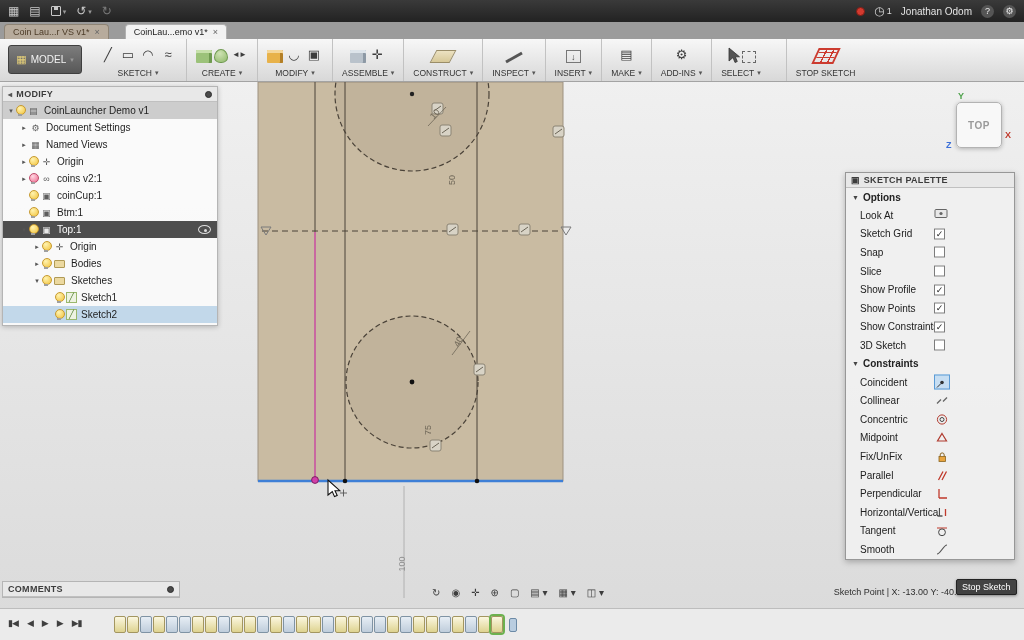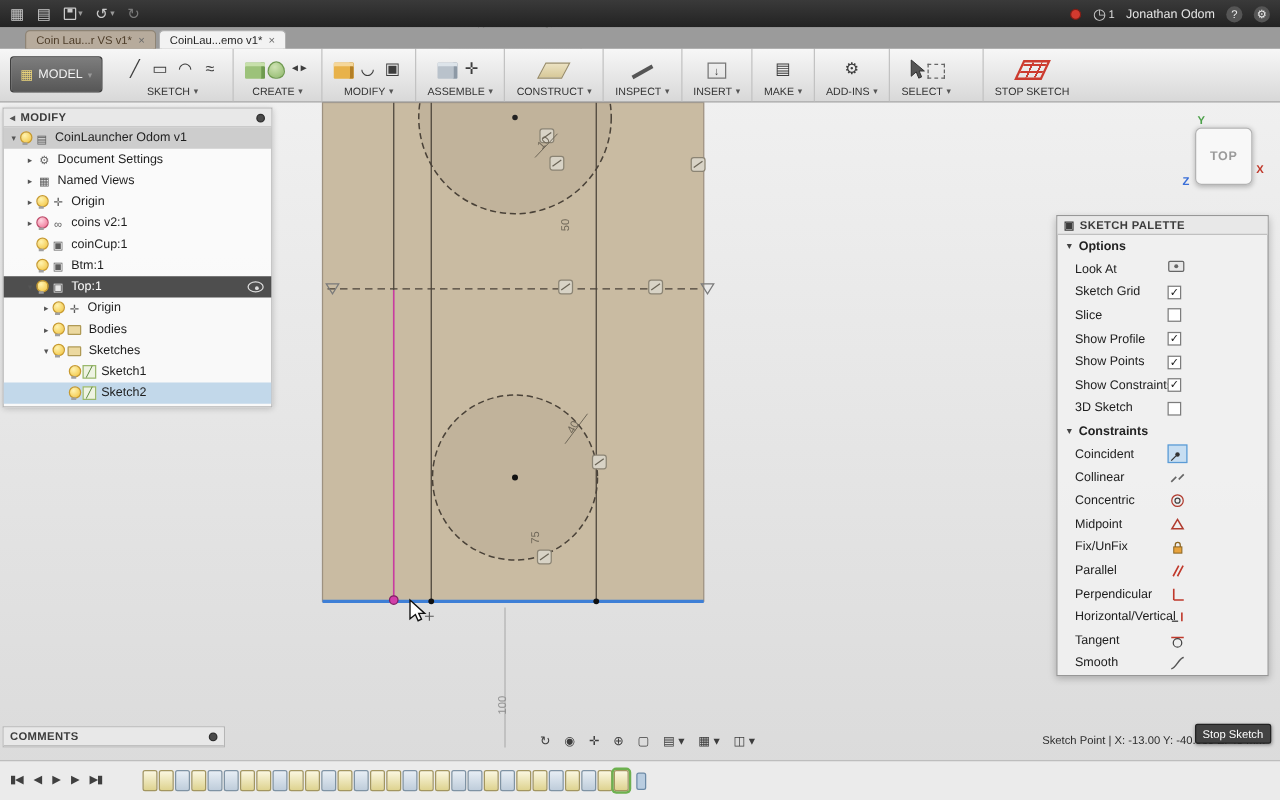--- a/index.html
+++ b/index.html
@@ -16,21 +16,21 @@
   .floppy::after{content:"";position:absolute;left:2px;top:0;width:4px;height:3px;background:#c9c9c9}
   .tb-right{margin-left:auto;display:flex;align-items:center;gap:9px}
   .recdot{width:9px;height:9px;border-radius:50%;background:#d33a2f;border:1px solid #7e1d16}
   .badge{font-size:9px;color:#ddd}
   .username{font-size:10px;color:#e4e4e4}
   .circbtn{width:13px;height:13px;border-radius:50%;background:#555;color:#eee;font-size:9px;
     display:flex;align-items:center;justify-content:center}
 
   
   .tabbar{position:absolute;top:22px;left:0;right:0;height:17px;background:#9b9b9b;display:flex;
-    align-items:flex-end;padding-left:20px;gap:2px;z-index:40}
+    align-items:flex-end;padding-left:4px;gap:16px;z-index:40}
   .tab{height:15px;display:flex;align-items:center;gap:5px;padding:0 8px;font-size:9px;border-radius:4px 4px 0 0;white-space:nowrap}
   .tab.inactive{background:#b7ab9c;color:#4d3c28;border:1px solid #8e8475;border-bottom:none}
   .tab.active{background:#f2f2f2;color:#222;border:1px solid #b0b0b0;border-bottom:none}
   .tabx{font-size:9px;color:#666}
 
   
   .toolbar{position:absolute;top:39px;left:0;right:0;height:43px;background:linear-gradient(#f7f7f7,#d8d8d8);
     border-bottom:1px solid #a3a3a3;display:flex;align-items:stretch;z-index:30}
   .model-btn{margin:6px 8px;width:74px;height:29px;background:linear-gradient(#7d7d7d,#575757);
     border:1px solid #3f3f3f;border-radius:3px;color:#f2f2f2;font-size:10px;display:flex;
@@ -365,21 +365,21 @@
     <div class="panelhead">
       <span class="hb-arrow">◂</span>
       <span>MODIFY</span>
       <span class="grip"></span>
     </div>
     <div>
         <div class="brow root" style="padding-left: 3px;">
           <span class="arr">▾</span>
           <span class="bulb"></span>
           <span class="nicon i-doc">▤</span>
-          <span class="blabel">CoinLauncher Odom v1</span>
+          <span class="blabel">CoinLauncher Demo v1</span>
         </div>
         <div class="brow" style="padding-left: 16px;">
           <span class="arr">▸</span>
           <span class="nicon i-gear">⚙</span>
           <span class="blabel">Document Settings</span>
         </div>
         <div class="brow" style="padding-left: 16px;">
           <span class="arr">▸</span>
           <span class="nicon i-views">▦</span>
           <span class="blabel">Named Views</span>
@@ -471,20 +471,24 @@
       <span class="ctrl">
         <svg width="14" height="11">
             <rect x="1" y="1" width="12" height="8" rx="1" fill="#e8e8e8" stroke="#666"></rect>
             <circle cx="7" cy="5" r="1.6" fill="#666"></circle>
           </svg>
       </span>
     </div>
     <div class="prow">
       <span>Sketch Grid</span>
       <span class="ctrl checkbox checked"></span>
+    </div>
+    <div class="prow">
+      <span>Snap</span>
+      <span class="ctrl checkbox"></span>
     </div>
     <div class="prow">
       <span>Slice</span>
       <span class="ctrl checkbox"></span>
     </div>
     <div class="prow">
       <span>Show Profile</span>
       <span class="ctrl checkbox checked"></span>
     </div>
     <div class="prow">

